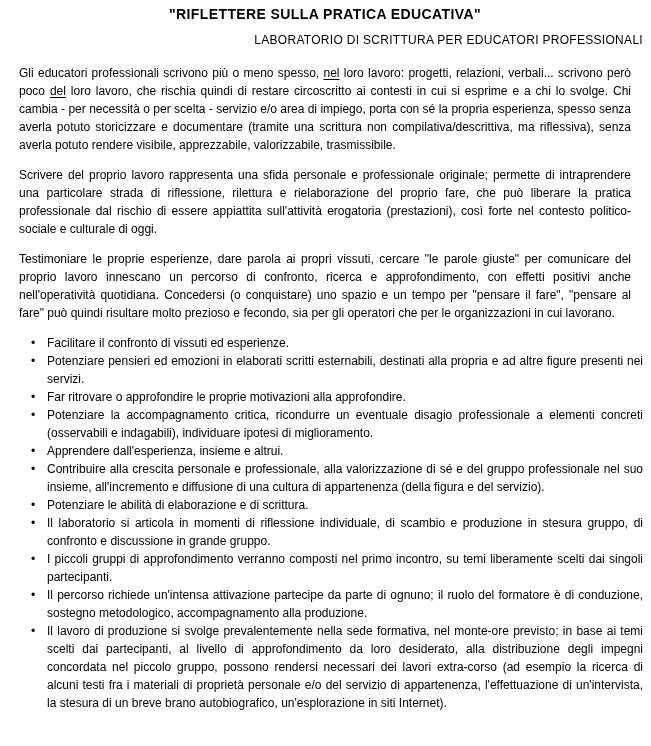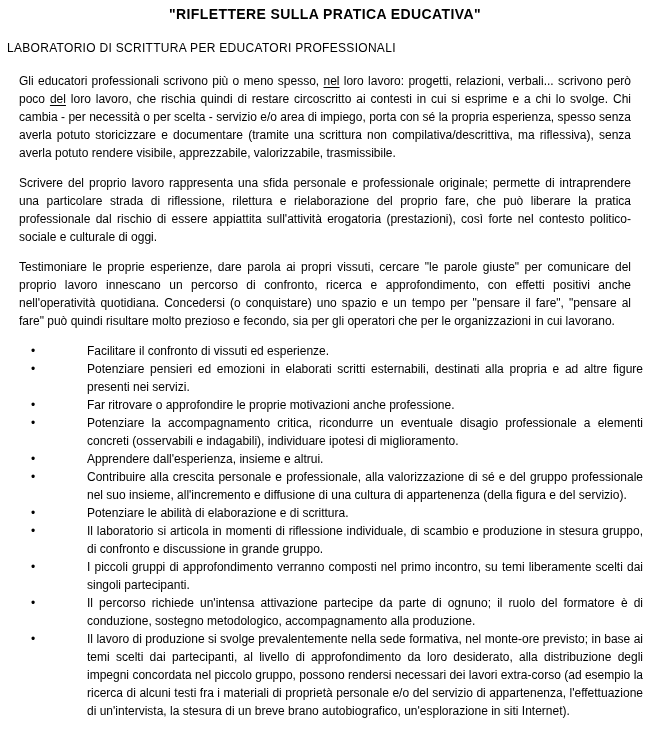--- a/index.html
+++ b/index.html
@@ -22,26 +22,26 @@
   }
   .doc-title {
     text-align: center;
     font-size: 14px;
     font-weight: bold;
     letter-spacing: 0.4px;
     line-height: 20px;
     margin: 0;
   }
   .doc-subtitle {
-    text-align: left;
+    text-align: right;
     font-size: 12px;
     font-weight: normal;
     letter-spacing: 0.3px;
     line-height: 17px;
-    margin: 16px 0 15px 0;
+    margin: 8px 0 15px 0;
   }
   .body-text {
     font-size: 12px;
     line-height: 18px;
   }
   p.para {
     margin: 12px;
     text-align: justify;
   }
   h2.section-heading {
@@ -64,21 +64,20 @@
     flex: 0 0 auto;
     width: 16px;
     margin-left: 24px;
     font-size: 12px;
     line-height: 18px;
   }
   .li-text {
     flex: 1 1 auto;
     text-align: justify;
     line-height: 18px;
-    margin-left: 40px;
   }
   u {
     text-underline-offset: 2px;
   }
 </style>
 </head>
 <body>
 
 <div class="page body-text">
 
@@ -94,21 +93,21 @@
       <li>
         <span class="bullet">•</span>
         <span class="li-text">Facilitare il confronto di vissuti ed esperienze.</span>
       </li>
       <li>
         <span class="bullet">•</span>
         <span class="li-text">Potenziare pensieri ed emozioni in elaborati scritti esternabili, destinati alla propria e ad altre figure presenti nei servizi.</span>
       </li>
       <li>
         <span class="bullet">•</span>
-        <span class="li-text">Far ritrovare o approfondire le proprie motivazioni anche professione.</span>
+        <span class="li-text">Far ritrovare o approfondire le proprie motivazioni alla approfondire.</span>
       </li>
       <li>
         <span class="bullet">•</span>
         <span class="li-text">Potenziare la accompagnamento critica, ricondurre un eventuale disagio professionale a elementi concreti (osservabili e indagabili), individuare ipotesi di miglioramento.</span>
       </li>
       <li>
         <span class="bullet">•</span>
         <span class="li-text">Apprendere dall'esperienza, insieme e altrui.</span>
       </li>
       <li>

